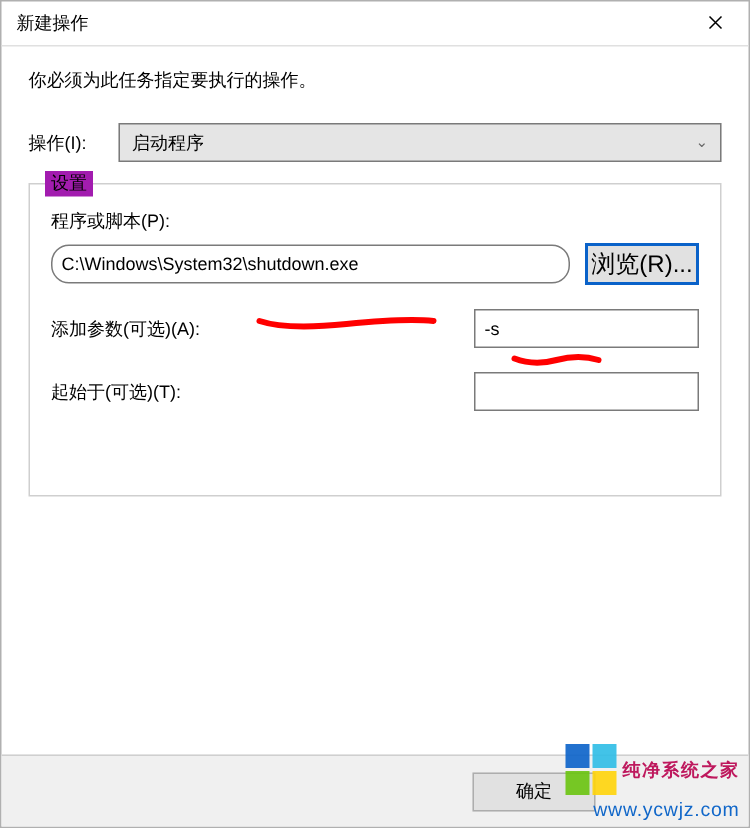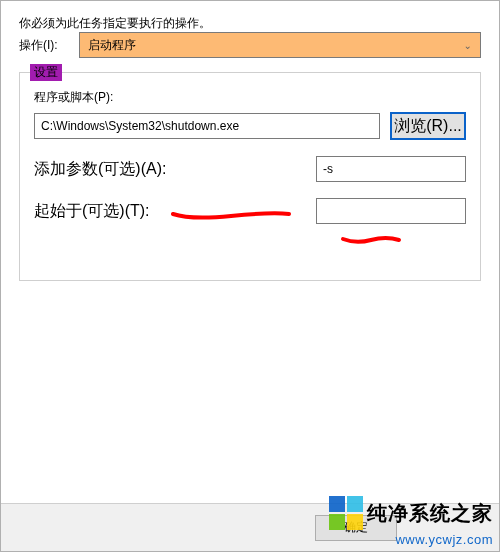--- a/index.html
+++ b/index.html
@@ -17,49 +17,49 @@
   .titlebar {
     height: 30px; display: flex; align-items: center; justify-content: space-between;
     padding: 0 0 0 10px; border-bottom: 1px solid #e0e0e0;
   }
   .title { font-size: 12px; }
   .close-btn {
     width: 44px; height: 30px; display: flex; align-items: center; justify-content: center;
     font-size: 12px;
   }
   .body { padding: 14px 18px 0 18px; }
-  .instruction { font-size: 12px; }
+  .instruction { font-size: 12px; margin-bottom: 20px; }
   .row { display: flex; align-items: center; margin-bottom: 14px; }
   .row .label { width: 60px; }
   .select {
-    flex: 1; height: 26px; border: 1px solid #7a7a7a; background: #fdba74;
+    flex: 1; height: 26px; border: 1px solid #7a7a7a; background: #e5e5e5;
     display: flex; align-items: center; justify-content: space-between;
     padding: 0 8px; font-size: 12px;
   }
   .select .chevron { color:#666; font-size: 10px; }
   .groupbox {
     border: 1px solid #cfcfcf; border-radius: 0; padding: 16px 14px 56px 14px;
     position: relative; margin-top: 8px;
   }
   .group-legend {
     position: absolute; top: -9px; left: 10px; background: #a21caf; padding: 0 4px; font-size: 12px;
   }
   .field-label { font-size: 12px; margin-bottom: 6px; }
   .hstack { display: flex; align-items: center; gap: 10px; }
   .textbox {
     height: 26px; border: 1px solid #7a7a7a; background: #fff; padding: 2px 6px;
     font-size: 12px; font-family: inherit; color: #000;
   }
-  .textbox.main { flex: 1; }
+  .textbox.main { flex: 1; border-radius: 12px; }
   .browse-btn {
     width: 76px; height: 28px; border: 2px solid #0a62c9; background: #e1e1e1;
     display: flex; align-items: center; justify-content: center; font-size: 16px;
   }
   .pair { display:flex; align-items:center; margin-top: 16px; }
-  .pair .plabel { flex: 1; font-size:16px; }
+  .pair .plabel { flex: 1; font-size:12px; }
   .pair .textbox { width: 150px; }
   .footer {
     position: absolute; bottom: 0; left: 0; right: 0; height: 48px;
     border-top: 1px solid #cfcfcf; background: #f0f0f0;
     display: flex; align-items: center; justify-content: flex-end; padding-right: 12px; gap: 8px;
   }
   .footer-btn {
     width: 82px; height: 26px; border: 1px solid #adadad; background: #e1e1e1;
     display: flex; align-items:center; justify-content:center; font-size:12px;
   }
@@ -78,28 +78,38 @@
     position: absolute; right: 6px; bottom: 4px; width: 170px; pointer-events:none;
     display:flex; flex-direction:column; align-items:flex-end;
   }
   .logorow { display:flex; align-items:center; gap:4px; }
   .wtiles { display:grid; grid-template-columns: 16px 16px; grid-template-rows:16px 16px; gap:2px; }
   .tile { width:16px; height:16px; }
   .t-blue { background:#0a62c9; opacity:.9; }
   .t-cyan { background:#2dbde5; opacity:.9; }
   .t-green{ background:#6ac40f; opacity:.9; }
   .t-yellow{ background:#ffd40a; opacity:.9; }
-  .brand-cn { font-size:20px; font-weight:600; color:#000000; letter-spacing:1px; }
+  .brand-cn { font-size:12px; font-weight:600; color:#be185d; letter-spacing:1px; }
   .brand-url { font-size:13px; color:#1167c9; margin-top:2px; letter-spacing:.5px; }
 </style>
 </head>
 <body>
 
 <div class="window">
 
+  <div class="titlebar">
+    <span class="title">新建操作</span>
+    <div class="close-btn">
+      <span>
+        <svg width="10" height="10" viewBox="0 0 10 10">
+            <path d="M1 1 L9 9 M9 1 L1 9" stroke="#000" stroke-width="1"></path>
+          </svg>
+      </span>
+    </div>
+  </div>
 
   <div class="body">
 
     <div class="instruction">你必须为此任务指定要执行的操作。</div>
 
     <div class="row">
       <span class="label">操作(I):</span>
       <div class="select">
         <span>启动程序</span>
         <span class="chevron">⌄</span>

